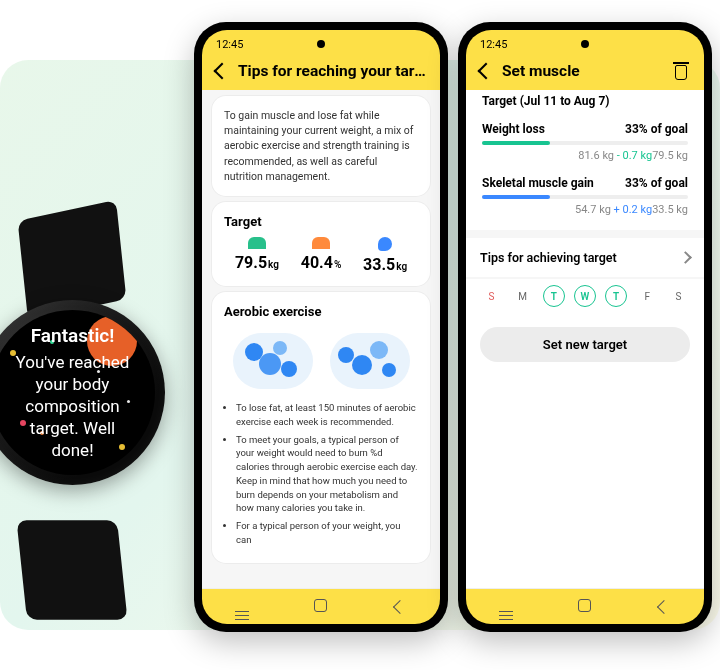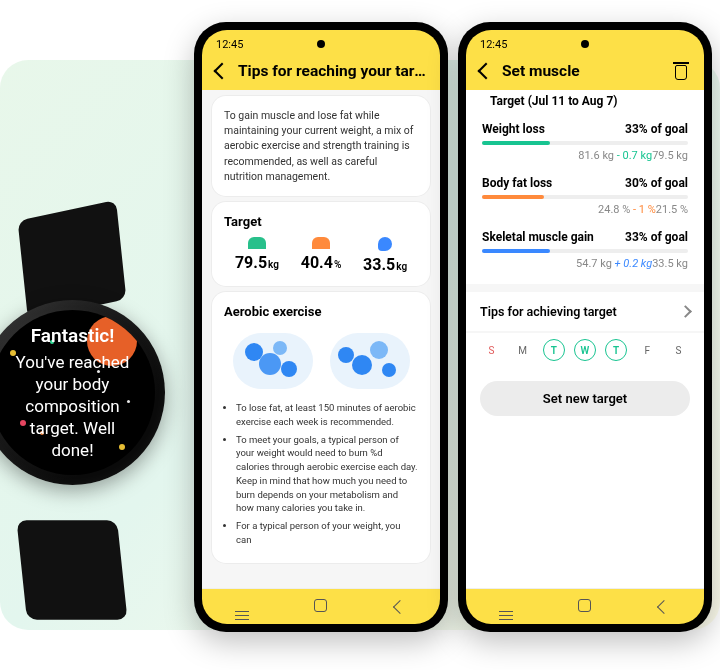--- a/index.html
+++ b/index.html
@@ -73,28 +73,28 @@
   .metric-unit { font-size: 10px; font-weight: 600; margin-left: 1px;}
 
   .bubbles { height: 68px; display: flex; align-items: center; justify-content: space-around; margin: 4px 0 6px; }
   .blob { position: relative; width: 80px; height: 56px; }
   .blob::before{content:"";position:absolute;inset:0;border-radius:30px;background:#e9f3fc;}
   .dot{position:absolute;border-radius:50%;background:#2f87f3;}
   .bullets { font-size: 9.5px; color: #333; line-height: 1.45; }
   .bullets li { margin-left: 12px; margin-bottom: 4px; }
 
   
-  .period { font-size: 12px; font-weight: 700; padding: 4px 16px 8px; margin-left: 8px; }
+  .period { font-size: 12px; font-weight: 700; padding: 4px 16px 8px; }
   .goal { padding: 6px 0 8px; border-bottom: 0; }
   .goal-row { display: flex; justify-content: space-between; font-size: 12px; font-weight:700; }
   .bar { height: 4px; border-radius: 2px; background: #eee; margin-top: 5px; position: relative; }
   .bar .fill{position:absolute;left:0;top:0;bottom:0;border-radius:2px;}
   .fill.green{background:#18c491;} .fill.orange{background:#ff8a3c;} .fill.blue{background:#3a88ff;}
   .goal-sub { display:flex; justify-content:flex-end; font-size:11px; color:#888; margin-top:4px;}
-  .delta.green{color:#18c491;} .delta.orange{color:#ff8a3c;} .delta.blue{color:#3a88ff;font-style:italic;}
+  .delta.green{color:#18c491;} .delta.orange{color:#ff8a3c;} .delta.blue{color:#3a88ff;}
 
   .row-item { display:flex; align-items:center; justify-content:space-between; padding:12px 14px; font-size:12.5px; font-weight:600; background:#fff; }
   .chevron{width:9px;height:9px;border-right:2px solid #888;border-bottom:2px solid #888;transform:rotate(-45deg);}
   .toggle{width:34px;height:18px;border-radius:10px;background:#18c491;position:relative;}
   .toggle::after{content:"";position:absolute;right:2px;top:2px;width:14px;height:14px;border-radius:50%;background:#fff;}
 
   .weekdays{display:flex;justify-content:space-around;padding:6px 10px 10px;background:#fff;}
   .wd{width:22px;height:22px;border-radius:50%;display:flex;align-items:center;justify-content:center;font-size:10px;color:#666;}
   .wd.sun{color:#e05a5a;}
   .wd.sel{border:1.5px solid #18c491;color:#18c491;font-weight:600;}
@@ -216,33 +216,20 @@
           <div class="bar">
               <div class="fill green" style="width:33%"></div>
             </div>
           <div class="goal-sub">
               <span><span>81.6 kg</span> <span class="delta green">- 0.7 kg</span></span>
               <span>79.5 kg</span>
             </div>
         </div>
         <div class="goal">
           <div class="goal-row">
-              <span>Body fat loss</span>
-              <span>30% of goal</span>
-            </div>
-          <div class="bar">
-              <div class="fill orange" style="width:30%"></div>
-            </div>
-          <div class="goal-sub">
-              <span><span>24.8 %</span> <span class="delta orange">- 1 %</span></span>
-              <span>21.5 %</span>
-            </div>
-        </div>
-        <div class="goal">
-          <div class="goal-row">
               <span>Skeletal muscle gain</span>
               <span>33% of goal</span>
             </div>
           <div class="bar">
               <div class="fill blue" style="width:33%"></div>
             </div>
           <div class="goal-sub">
               <span><span>54.7 kg</span> <span class="delta blue">+ 0.2 kg</span></span>
               <span>33.5 kg</span>
             </div>

